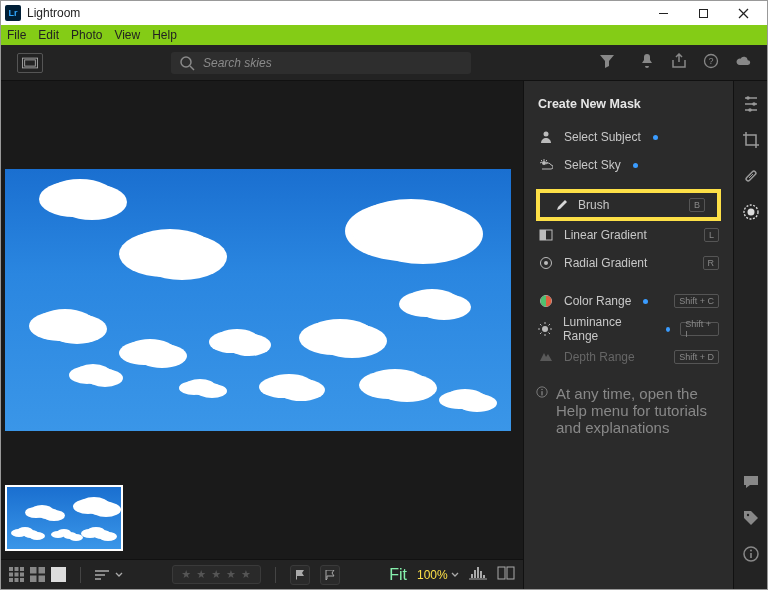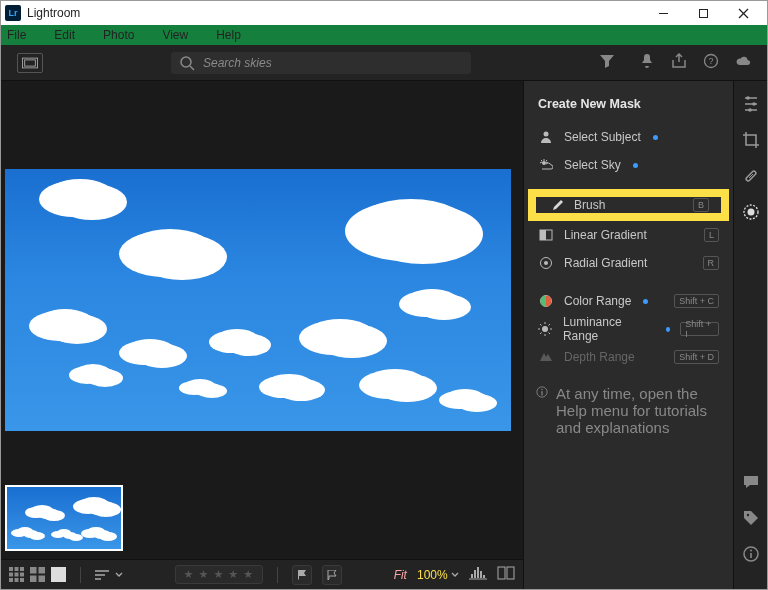--- a/index.html
+++ b/index.html
@@ -4,21 +4,21 @@
 <style>
   * { box-sizing: border-box; margin: 0; padding: 0; }
   body { font-family: "Segoe UI", Arial, sans-serif; font-size: 12px; background: #fff; width: 768px; height: 590px; overflow: hidden; }
   .window { width: 768px; height: 590px; display: flex; flex-direction: column; border: 1px solid #999; }
   .titlebar { height: 24px; background: #fff; display: flex; align-items: center; padding: 0 4px; }
   .app-icon { width: 16px; height: 16px; background: #001e36; color:#31a8ff; font-size:9px; font-weight:bold; display:flex; align-items:center; justify-content:center; border-radius:2px; margin-right:6px; }
   .titlebar .title { color: #222; }
   .winctrls { margin-left: auto; display: flex; }
   .winctrl { width: 40px; height: 22px; display:flex; align-items:center; justify-content:center; color:#222; }
   .winctrl svg { width: 11px; height: 11px; }
-  .menubar { height: 20px; background: #15803d; display:flex; align-items:center; padding: 0 6px; gap: 28px; color:#222; }
+  .menubar { height: 20px; background: #84cc16; display:flex; align-items:center; padding: 0 6px; gap: 12px; color:#222; }
   .menubar span { text-decoration: underline; text-decoration-color: transparent; }
   .app { flex: 1; display:flex; flex-direction: column; background: #1a1a1a; min-height:0; }
   .topbar { height: 36px; background: #232323; display:flex; align-items:center; padding: 0 16px; border-bottom: 1px solid #111; }
   .left-mode-btn { width: 26px; height: 20px; border:1px solid #555; display:flex; align-items:center; justify-content:center; border-radius:2px; }
   .searchwrap { flex:none; width: 300px; margin: 0 auto; background:#2e2e2e; height:22px; border-radius:3px; display:flex; align-items:center; padding: 0 8px; color:#8a8a8a; }
   .searchwrap svg { width:12px; height:12px; margin-right:8px; }
   .searchwrap .ph { font-style: italic; font-size:12px; }
   .topbar-right { display:flex; align-items:center; gap: 16px; color:#aaa; }
   .topbar-right svg, .topbar svg { width:16px; height:16px; }
   .body { flex:1; display:flex; min-height:0; }
@@ -27,31 +27,31 @@
   .main-image { width: 506px; height: 262px; margin-top: 88px; align-self:flex-start; background: linear-gradient(180deg, #1a6fd0 0%, #2a86e0 40%, #3a96e8 100%); position: relative; overflow:hidden; }
   .cloud { position:absolute; background:#fff; border-radius:50%; filter: blur(0.3px); box-shadow: 6px 3px 0 0 #fff, -6px 2px 0 0 #fff, 12px 5px 0 0 #fff; }
   .filmstrip { height: 82px; background:#1a1a1a; display:flex; align-items:center; padding-left:4px; }
   .thumb { width:118px; height:66px; border:2px solid #fff; background: linear-gradient(180deg,#1a6fd0,#3a96e8); position:relative; overflow:hidden; }
   .bottombar { height: 30px; background:#232323; border-top:1px solid #111; display:flex; align-items:center; padding: 0 8px; gap:10px; color:#aaa; }
   .bb-group { display:flex; align-items:center; gap:6px; }
   .bb-divider { width:1px; height:16px; background:#444; margin: 0 4px; }
   .stars { color:#555; font-size:11px; letter-spacing:1px; border:1px solid #3a3a3a; padding:2px 8px; border-radius:3px; background:#2a2a2a; }
   .flagbox { width:20px; height:20px; border:1px solid #3a3a3a; display:flex; align-items:center; justify-content:center; background:#2a2a2a; border-radius:3px; }
   .flagbox svg { width:10px; height:10px; }
-  .fitlabel { font-size:12px; color:#fca5a5;font-style:italic; }
+  .fitlabel { font-size:16px; color:#86efac; }
   .zoom { font-size:12px; color:#fde047; }
   .mask-panel { width:210px; background:#2b2b2b; border-left:1px solid #111; display:flex; flex-direction:column; color:#c8c8c8; padding-top:8px; }
   .mask-title { font-size:12.5px; font-weight:600; color:#e6e6e6; padding: 8px 14px 12px; }
   .mask-item { display:flex; align-items:center; height:28px; padding: 0 12px; gap:10px; font-size:12px; position:relative; border:2px solid transparent; }
   .mask-item .mi-icon { width:16px; display:flex; justify-content:center; }
   .mask-item svg { width:14px; height:14px; }
   .mask-item .dot { width:5px; height:5px; border-radius:50%; background:#3a9cff; margin-left:2px; }
   .mask-item .kbd { margin-left:auto; font-size:9px; color:#888; border:1px solid #555; padding:0 4px; border-radius:2px; height:14px; display:flex; align-items:center; }
   .mask-sep { height:10px; }
-  .mask-item.boxed { border:8px solid #fde047; margin: 0 4px; height:32px; }
+  .mask-item.boxed { border:4px solid #fde047; margin: 0 12px; height:32px; }
   .mask-item.disabled { color:#666; }
   .mask-item.disabled svg { opacity:0.5; }
   .help-note { padding: 14px 12px; font-size:15px; color:#888; display:flex; gap:8px; }
   .help-note svg { width:12px; height:12px; flex:none; margin-top:1px; }
   .tool-rail { width:34px; background:#232323; border-left:1px solid #111; display:flex; flex-direction:column; align-items:center; padding-top:14px; gap:18px; color:#9a9a9a; }
   .tool-rail .tool { width:18px; height:18px; display:flex; align-items:center; justify-content:center; position:relative; }
   .tool-rail .tool.active { color:#e0e0e0; }
   .tool-rail svg { width:18px; height:18px; }
   .tool-rail .rail-spacer { flex:1; }
   .grid-icon rect { fill:#888; }

